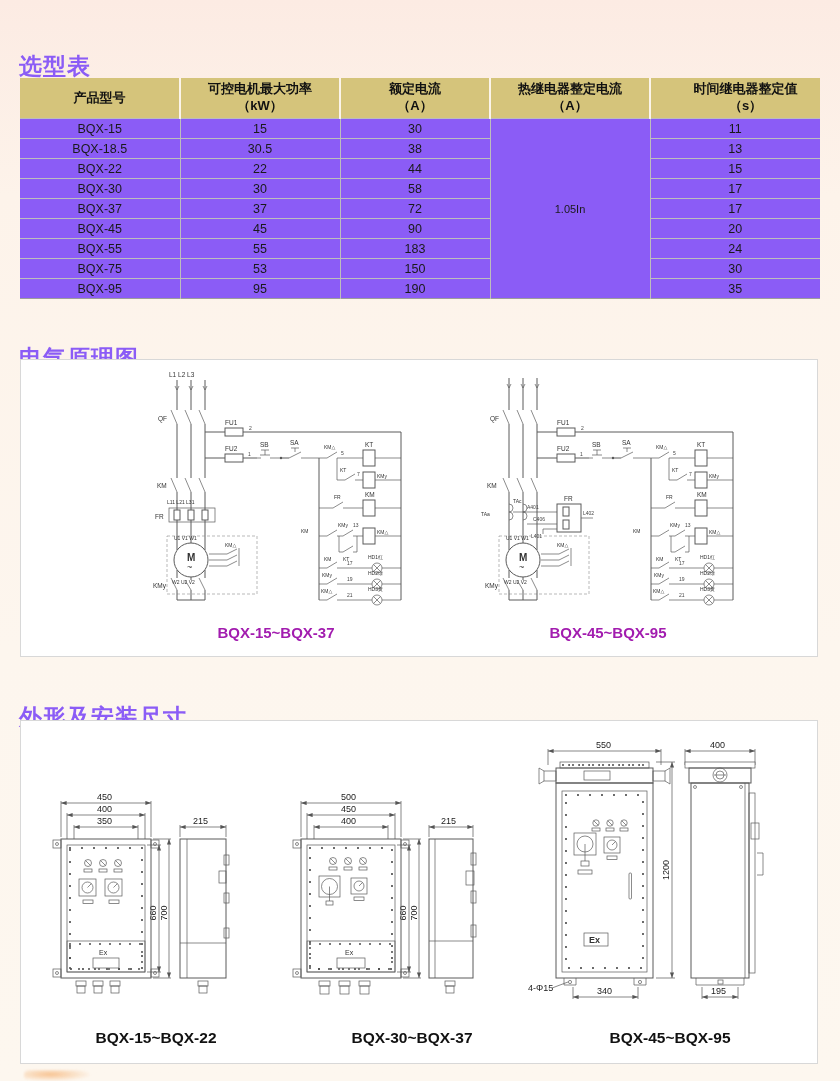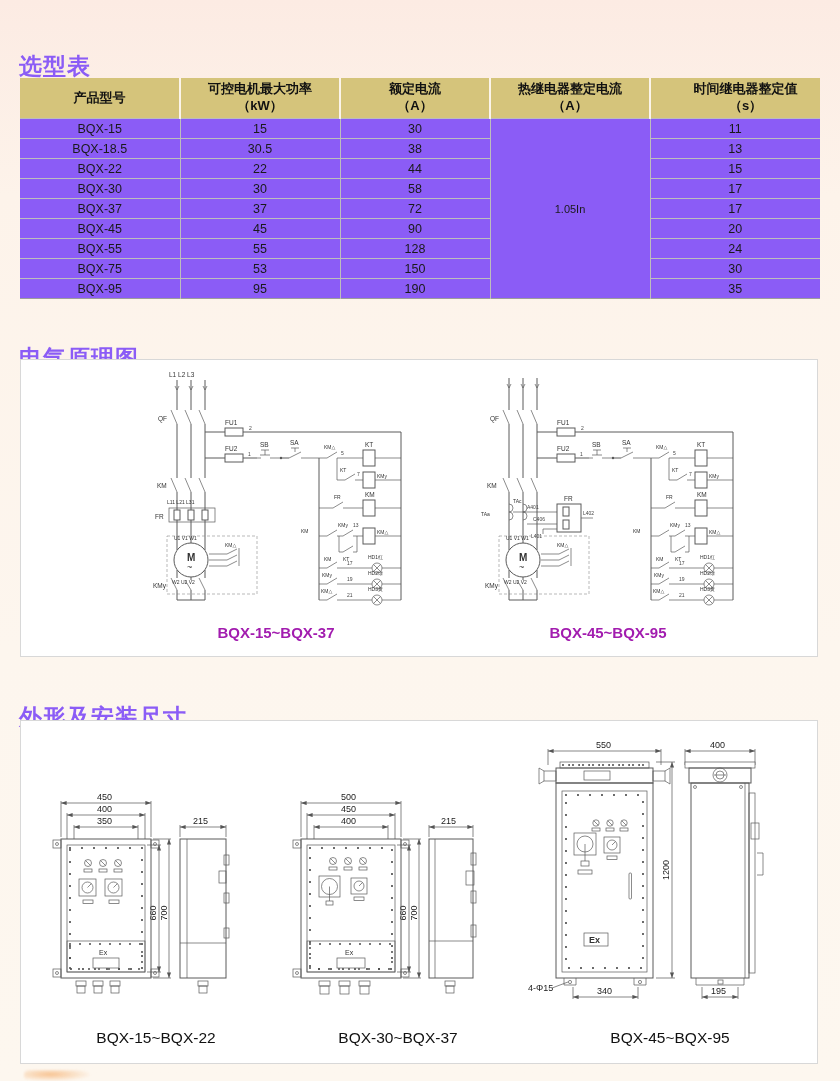--- a/index.html
+++ b/index.html
@@ -18,21 +18,21 @@
   .sel-table th:last-child{border-right:none;padding-left:20px;}
   .sel-table td{height:19px;font-size:12.5px;text-align:center;vertical-align:middle;
     border-top:1px solid #bdbdbd;border-right:1px solid #bdbdbd;padding:0;background:#8b5cf6;}
   .sel-table td:last-child{border-right:none;margin-top:24px;}
   .sel-table td.merged{vertical-align:middle;font-size:11px;margin-left:20px;}
   
   .panel{position:absolute;left:20px;width:796px;background:#ffffff;border:1px solid #d8d8d8;}
   #panel-schematics{top:359px;height:296px;}
   #panel-outline{top:720px;height:342px;}
   .diag-caption{position:absolute;font-size:15px;font-weight:bold;color:#a21caf;text-align:center;}
-  .outline-caption{position:absolute;font-size:15.5px;font-weight:normal;color:#111;text-align:center;top:308px;}
+  .outline-caption{position:absolute;font-size:15.5px;font-weight:bold;color:#111;text-align:center;top:308px;}
   
   svg{position:absolute;}
   svg .ln{stroke:#5a5a5a;stroke-width:1;fill:none;}
   svg .tn{stroke:#5a5a5a;stroke-width:.7;fill:none;}
   svg .dsh{stroke:#8a8a8a;stroke-width:.6;fill:none;stroke-dasharray:3 2;}
   svg .box{fill:#ffffff;stroke:#5a5a5a;stroke-width:1;}
   svg text{font-family:"Liberation Sans","DejaVu Sans",sans-serif;font-size:6.5px;fill:#333;}
   svg text.sm{font-size:5px;}
   svg text.num{font-size:5px;fill:#444;}
   svg text.cap{font-size:9px;font-weight:bold;}
@@ -114,21 +114,21 @@
       </tr>
       <tr>
         <td>BQX-45</td>
         <td>45</td>
         <td>90</td>
         <td>20</td>
       </tr>
       <tr>
         <td>BQX-55</td>
         <td>55</td>
-        <td>128</td>
+        <td>183</td>
         <td>24</td>
       </tr>
       <tr>
         <td>BQX-75</td>
         <td>53</td>
         <td>150</td>
         <td>30</td>
       </tr>
       <tr>
         <td>BQX-95</td>
@@ -677,17 +677,17 @@
       <circle cx="169" cy="52" r="1.5"></circle>
         <circle cx="215" cy="52" r="1.5"></circle>
       <path d="M231,118 h6 v22 h-6" fill="none"></path>
       <rect x="225" y="88" width="8" height="16"></rect>
       <path d="M170,243 v7 h48 v-7"></path>
       <rect x="192" y="245" width="5" height="4"></rect>
     </g>
   </svg>
 
   <div class="outline-caption" style="left:20px;width:230px;">BQX-15~BQX-22</div>
-  <div class="outline-caption" style="left:262px;width:230px;">BQX-30~BQX-37</div>
+  <div class="outline-caption" style="left:276px;width:230px;">BQX-30~BQX-37</div>
   <div class="outline-caption" style="left:505px;width:288px;">BQX-45~BQX-95</div>
 </div>
 
 <div class="smudge"></div>
 
 </body></html>

